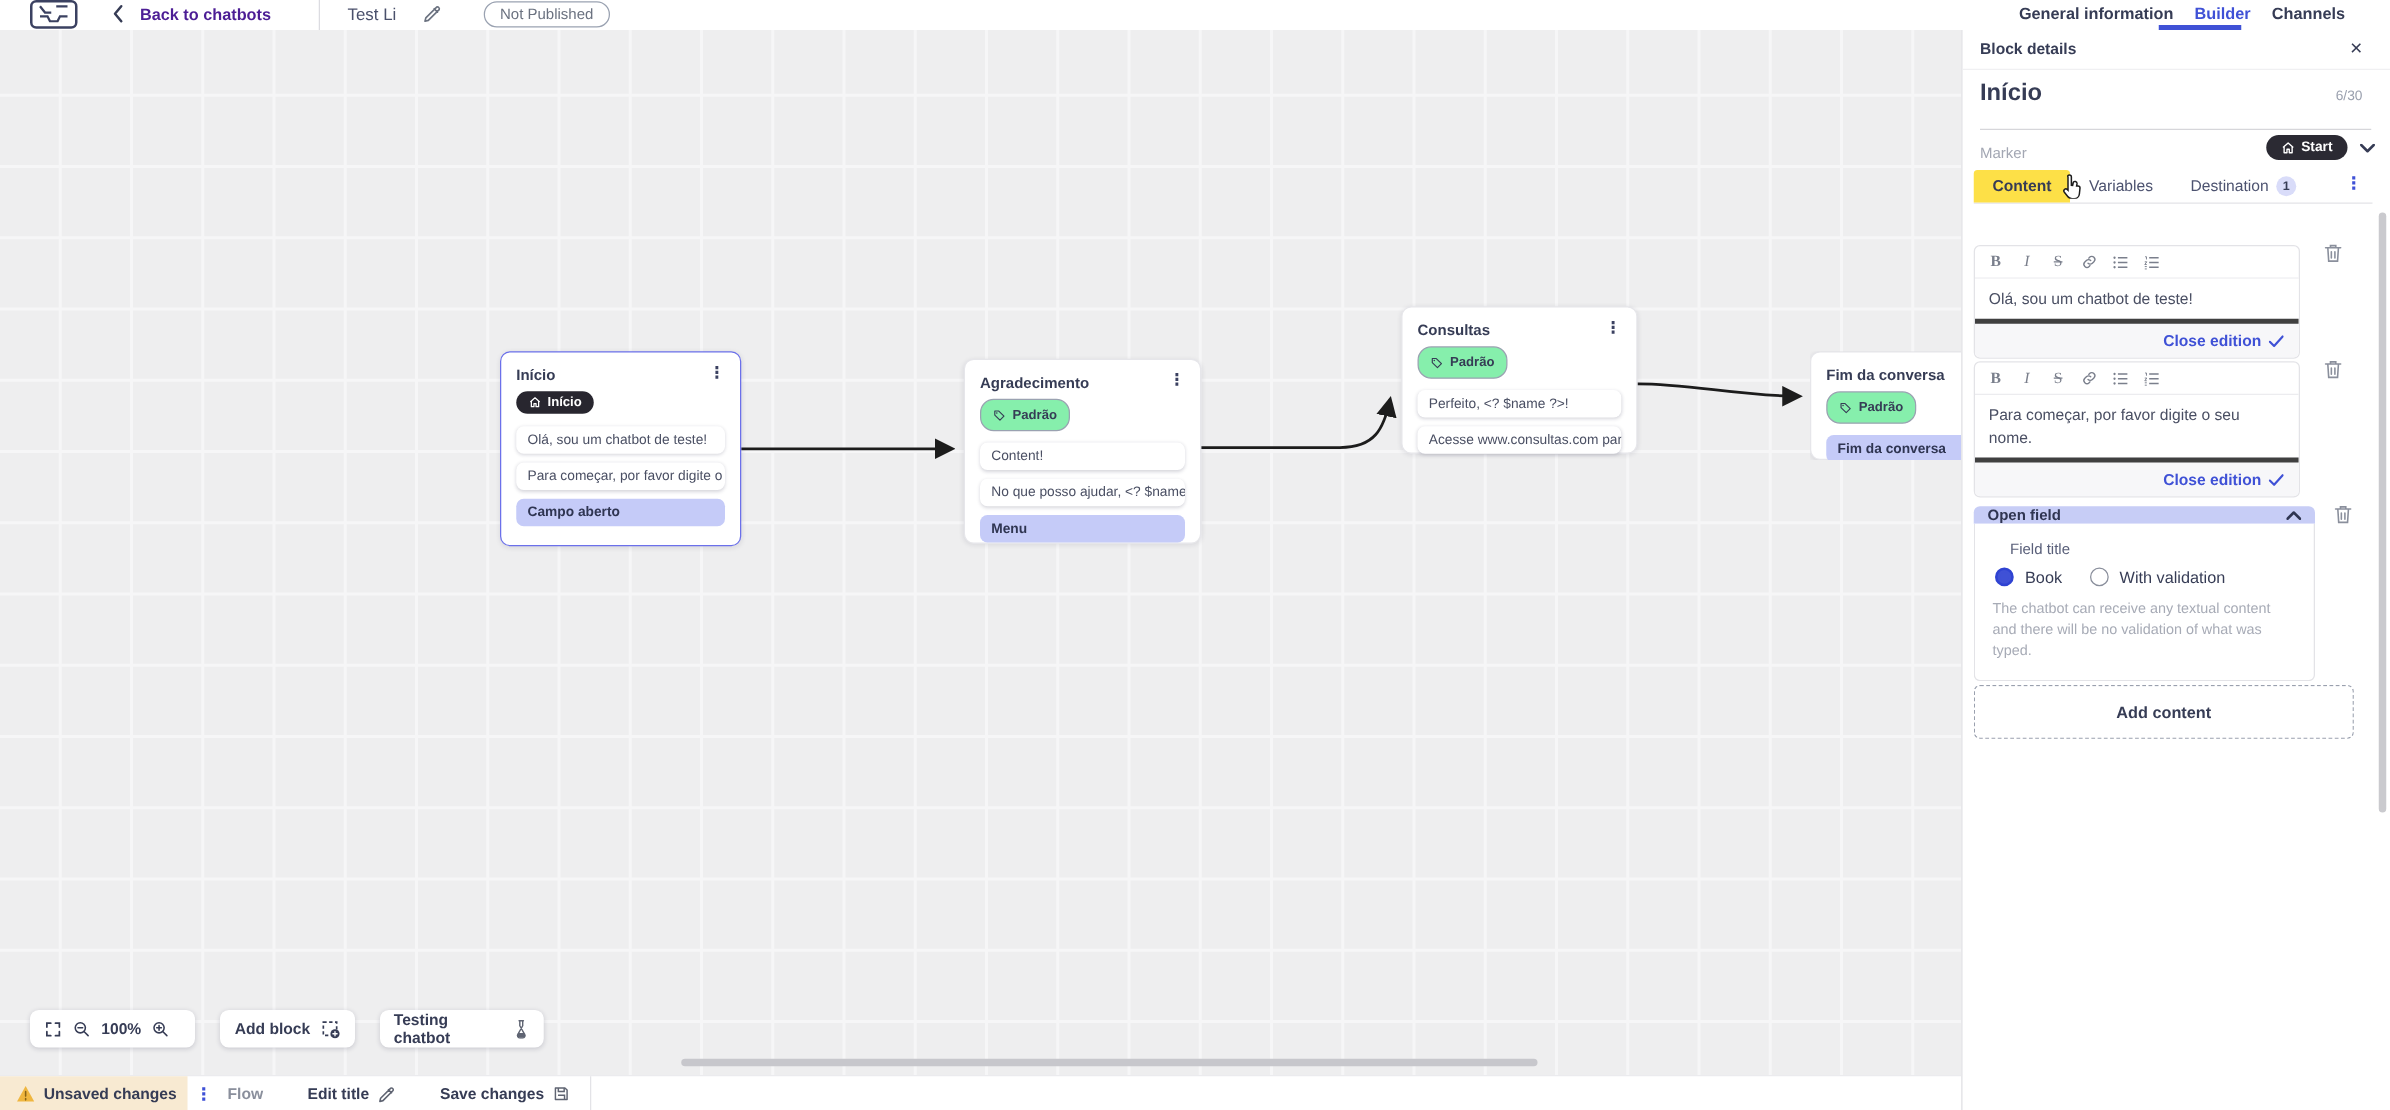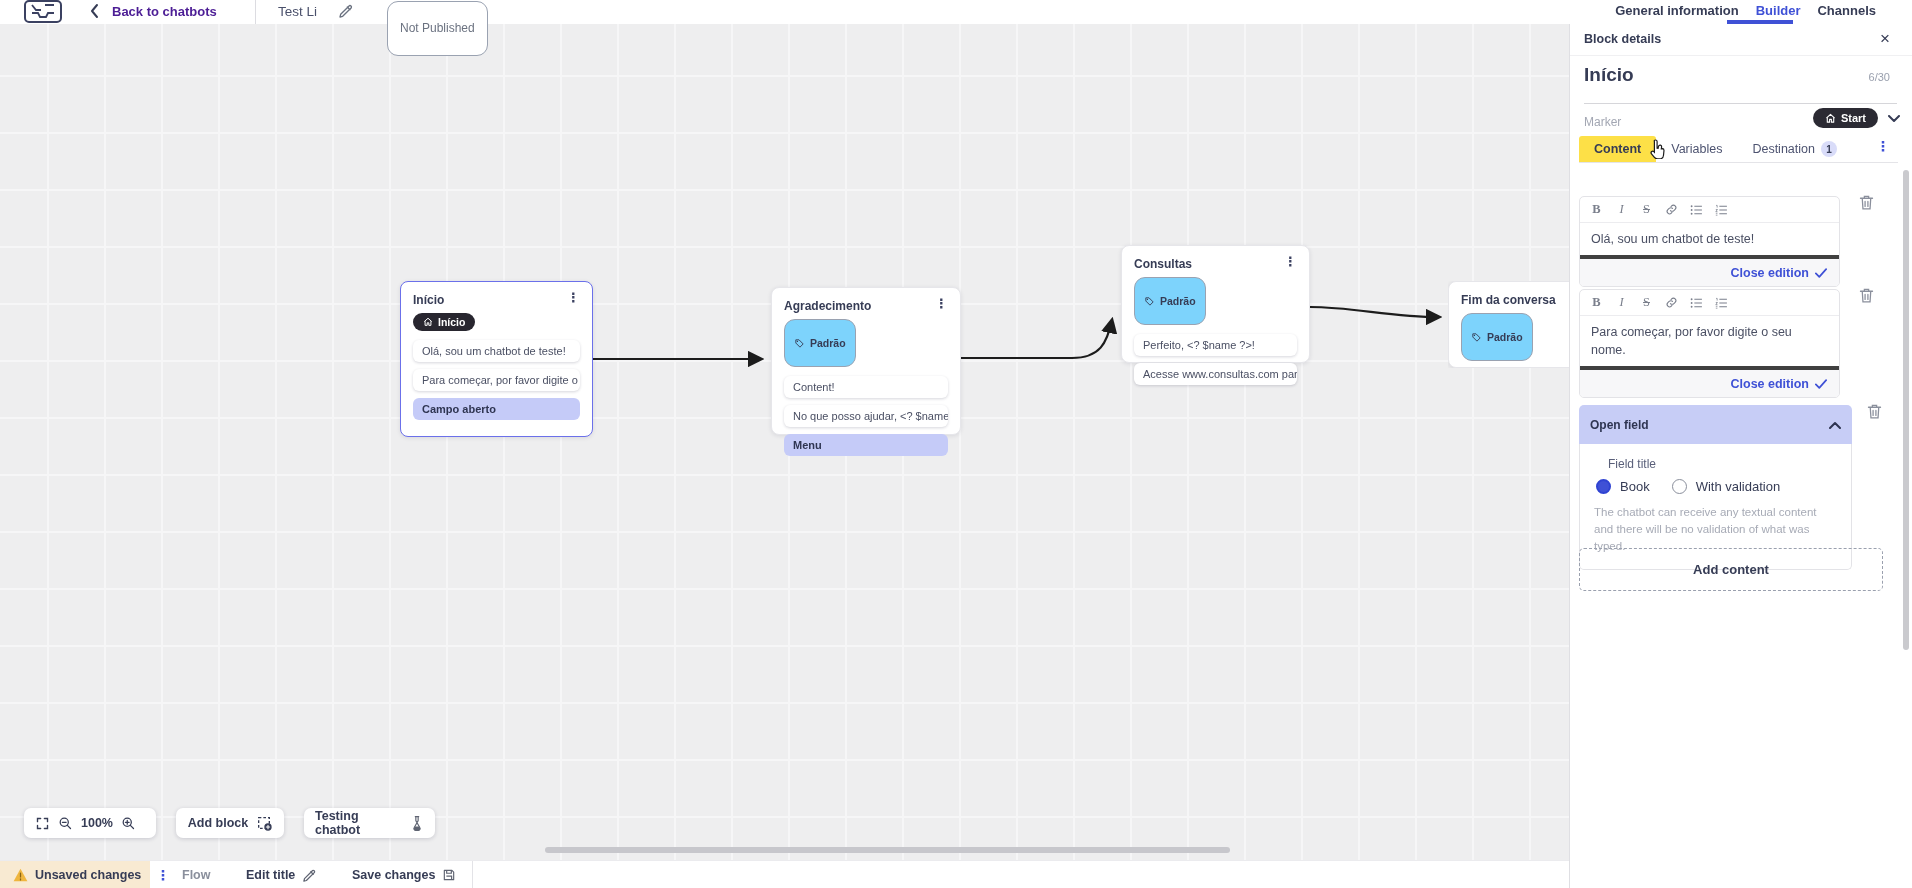--- a/index.html
+++ b/index.html
@@ -8,42 +8,42 @@
 
   
   .topbar{position:absolute;top:0;left:0;width:1912px;height:24px;background:#fff;z-index:30;}
   .logo-box{position:absolute;left:24px;top:0px;width:38px;height:23px;border:2px solid #3b4161;border-radius:5px;box-sizing:border-box;}
   .logo-inner{position:absolute;left:5px;top:2px;width:24px;height:14px;}
   .back-chev{position:absolute;left:88px;top:3px;}
   .back-label{position:absolute;left:112px;top:4px;font-size:13px;font-weight:bold;color:#4c1d95;}
   .tb-divider{position:absolute;left:255px;top:0;width:1px;height:24px;background:#dcdce1;}
   .doc-title{position:absolute;left:278px;top:4px;font-size:13.5px;color:#4a506b;}
   .pencil-top{position:absolute;left:338px;top:3px;}
-  .pub-badge{position:absolute;left:387px;top:1px;height:19px;line-height:19px;padding:17px 12px;border:1px solid #9aa2b1;border-radius:11px;font-size:12px;color:#6b7280;background:#fff;}
+  .pub-badge{position:absolute;left:387px;top:1px;height:19px;line-height:19px;padding:0 12px;border:1px solid #9aa2b1;border-radius:11px;font-size:12px;color:#6b7280;background:#fff;}
   .top-tabs{position:absolute;right:36px;top:3px;display:flex;gap:17px;font-size:13px;font-weight:bold;}
   .top-tab{color:#363c55;cursor:pointer;}
   .top-tab.active{color:#3f51d6;}
   .tabs-track{position:absolute;left:1569px;top:20px;width:343px;height:4px;background:#b9b9bf;}
   .tabs-active-bar{position:absolute;left:1727px;top:20px;width:66px;height:4px;background:#3f51d6;z-index:31;}
 
   
   .canvas{position:absolute;left:0;top:24px;width:1569px;height:836px;overflow:hidden;
     background-color:#eeeeef;
     background-image:linear-gradient(#f6f6f7 2px,transparent 2px),linear-gradient(90deg,#f6f6f7 2px,transparent 2px);
     background-size:57px 57px;background-position:-10px -6px;}
   .edges{position:absolute;left:0;top:0;width:1569px;height:860px;z-index:1;pointer-events:none;}
 
   .node{position:absolute;background:#fff;border:1px solid #e6e6ea;border-radius:8px;box-shadow:0 1px 4px rgba(30,30,60,.10);box-sizing:border-box;padding:11px 12px;z-index:2;}
   .node.selected{border:1.5px solid #6b70ea;}
   .node-head{display:flex;align-items:flex-start;justify-content:space-between;}
   .node-title{font-size:12px;font-weight:bold;color:#363c55;}
   .kebab{font-size:13px;line-height:10px;color:#3b4161;letter-spacing:0;cursor:pointer;font-weight:bold;}
   .kebab.blue{color:#3f51d6;}
   .badge-start{display:inline-flex;align-items:center;gap:5px;background:#28262f;color:#fff;font-size:10.5px;font-weight:bold;border-radius:11px;padding:3px 10px;margin-top:6px;}
-  .badge-tag{display:inline-flex;align-items:center;gap:5px;background:#7dd3fc;color:#363c55;font-size:10.5px;font-weight:bold;border:1px solid #9aa2b1;border-radius:11px;padding:17px 9px;margin-top:6px;}
+  .badge-tag{display:inline-flex;align-items:center;gap:5px;background:#86efac;color:#363c55;font-size:10.5px;font-weight:bold;border:1px solid #9aa2b1;border-radius:11px;padding:6px 9px;margin-top:6px;}
   .node-items{margin-top:9px;display:flex;flex-direction:column;gap:7px;}
   .node-item{background:#fff;border-radius:6px;box-shadow:0 1px 3px rgba(30,30,60,.18);padding:5px 9px;font-size:11px;color:#4a4f63;white-space:nowrap;overflow:hidden;}
   .node-item.hl{background:#c5cbf8;box-shadow:none;font-weight:bold;color:#2f3552;}
 
   
   .pill{position:absolute;top:808px;height:30px;background:#fff;border-radius:7px;box-shadow:0 1px 4px rgba(30,30,60,.18);display:flex;align-items:center;gap:8px;padding:0 11px;box-sizing:border-box;font-size:12.5px;font-weight:bold;color:#363c55;z-index:5;}
   .hscroll{position:absolute;left:545px;top:847px;width:685px;height:6px;border-radius:3px;background:#c7c7cc;z-index:4;}
 
   
   .statusbar{position:absolute;left:0;top:860px;width:1569px;height:28px;background:#fff;border-top:1px solid #ebebee;z-index:6;}
@@ -71,21 +71,21 @@
   .ptabs-kebab{position:absolute;right:22px;top:117px;}
 
   .editor{position:absolute;left:9px;width:261px;background:#fff;border:1px solid #e3e3e7;border-radius:5px;box-sizing:border-box;overflow:hidden;}
   .ed-toolbar{height:25px;border-bottom:1px solid #ececef;display:flex;align-items:center;gap:12px;padding:0 10px;color:#7a7f8c;}
   .ed-ico{font-size:12.5px;color:#7a7f8c;cursor:pointer;width:13px;text-align:center;font-family:"Liberation Serif","DejaVu Serif",serif;}
   .ed-text{padding:7px 11px;font-size:12.5px;color:#4a4f63;line-height:18px;background:#fff;}
   .ed-footer{background:#f7f7f9;border-top:4px solid #404040;height:27px;display:flex;align-items:center;justify-content:flex-end;gap:6px;padding-right:12px;font-size:12.5px;font-weight:bold;color:#3f51d6;cursor:pointer;}
   .trash{position:absolute;cursor:pointer;}
 
   .openfield{position:absolute;left:9px;top:381px;width:273px;}
-  .of-head{height:39px;background:#c7cdf6;border-radius:5px 5px 0 0;display:flex;align-items:center;justify-content:space-between;padding:0 11px;font-size:12px;font-weight:bold;color:#2f3552;cursor:pointer;}
+  .of-head{height:14px;background:#c7cdf6;border-radius:5px 5px 0 0;display:flex;align-items:center;justify-content:space-between;padding:0 11px;font-size:12px;font-weight:bold;color:#2f3552;cursor:pointer;}
   .of-body{border:1px solid #e3e3e7;border-top:none;border-radius:0 0 5px 5px;background:#fff;padding:10px 14px 14px;}
   .of-fieldtype{font-size:12px;color:#5a607a;margin:3px 0 8px 14px;}
   .of-radios{display:flex;align-items:center;gap:22px;margin-left:2px;}
   .radio-opt{display:flex;align-items:flex-end;gap:9px;font-size:13px;color:#363c55;cursor:pointer;}
   .radio{width:15px;height:15px;border-radius:50%;box-sizing:border-box;}
   .radio.on{border:2px solid #2f43d2;background:#3f51d6;box-shadow:inset 0 0 0 2px #3f51d6;}
   .radio.off{border:1.5px solid #8a8f9c;background:#fff;}
   .of-helper{margin-top:10px;font-size:11.5px;color:#a7abb6;line-height:17px;}
 
   .add-content{position:absolute;left:9px;top:524px;width:304px;height:43px;border:1.5px dashed #9aa0ae;border-radius:5px;display:flex;align-items:center;justify-content:center;font-size:13px;font-weight:bold;color:#363c55;cursor:pointer;box-sizing:border-box;}

